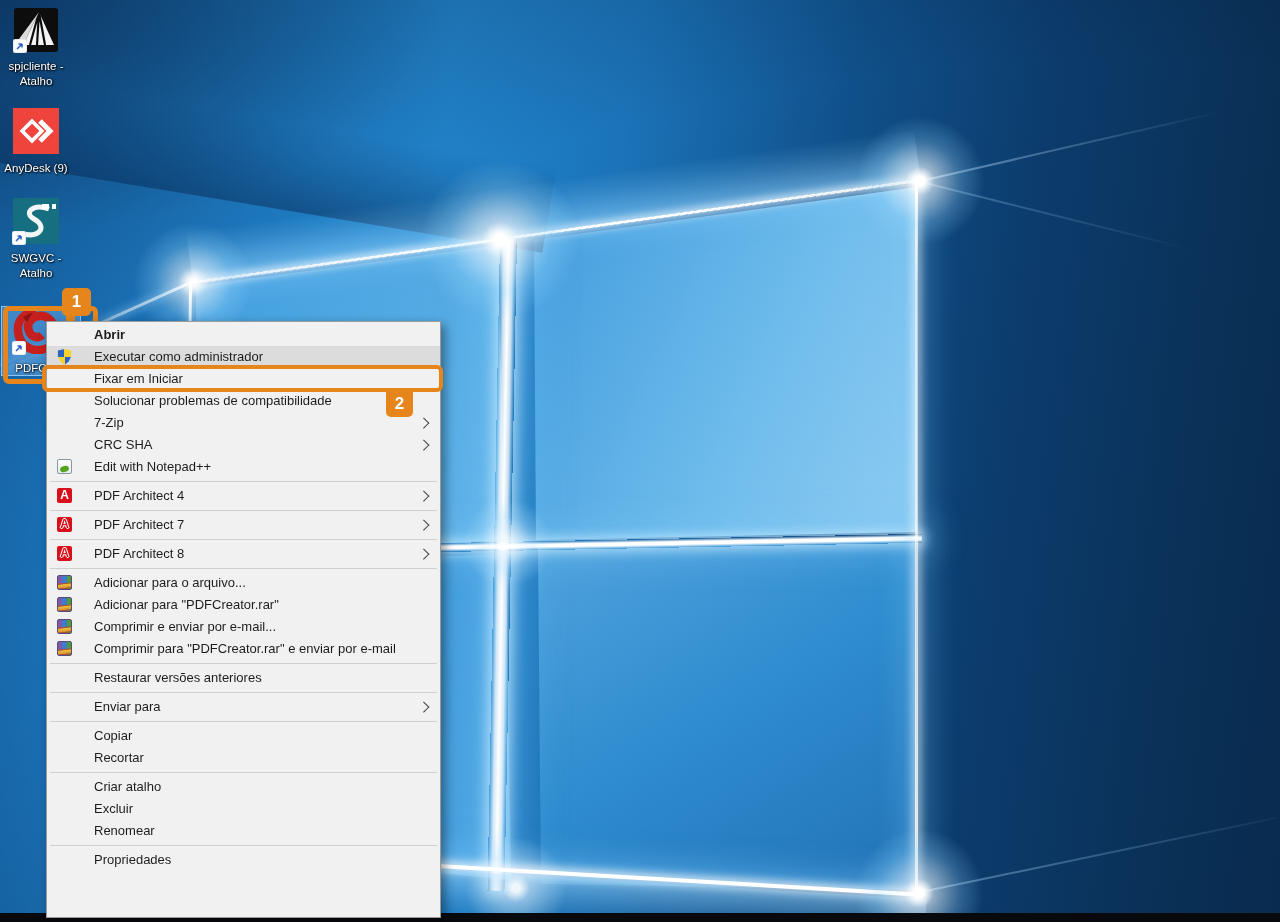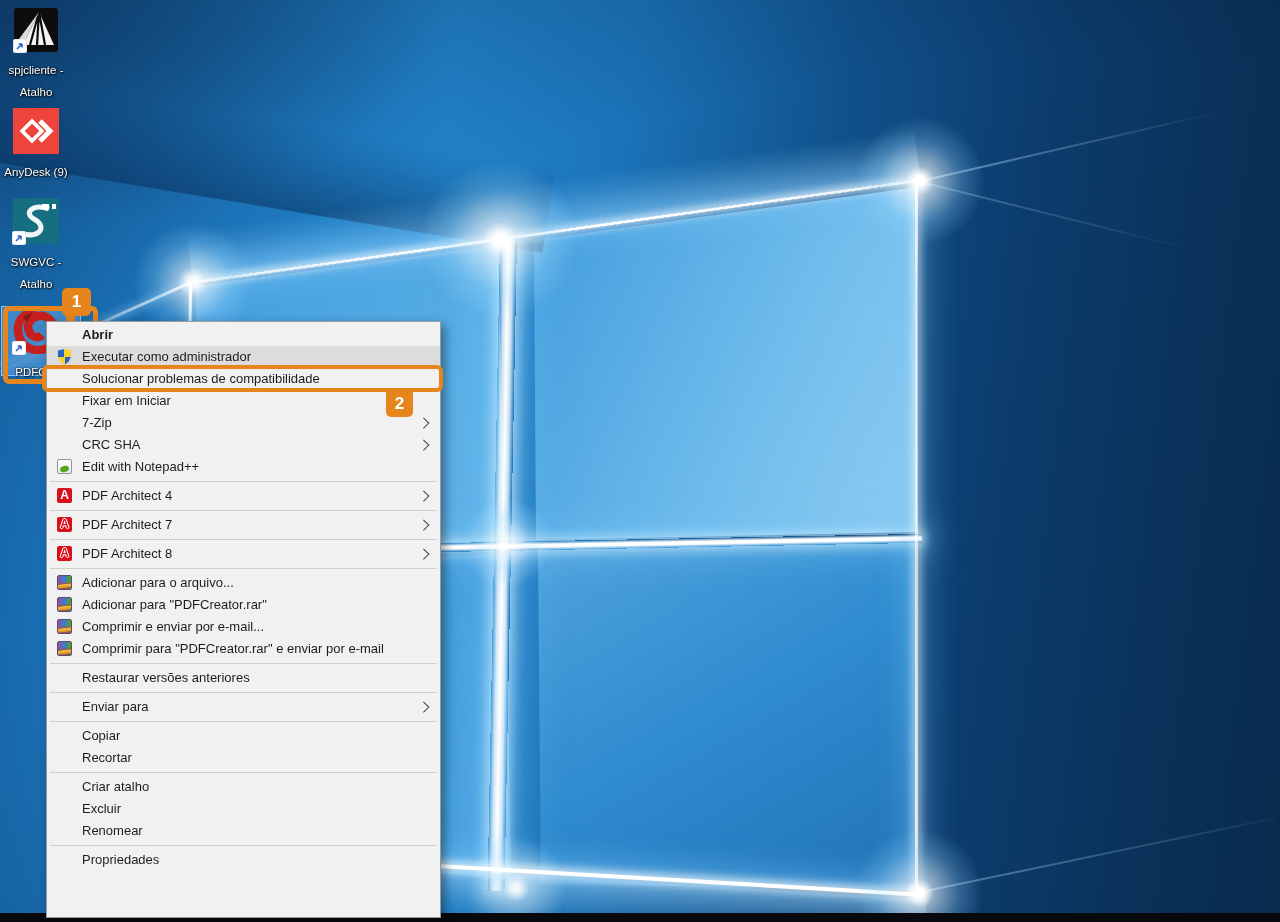--- a/index.html
+++ b/index.html
@@ -64,42 +64,42 @@
   #flare-d{left:461px;top:833px;width:110px;height:110px;
     background:radial-gradient(circle,rgba(255,255,255,.9) 0 5%,rgba(255,255,255,.4) 18%,transparent 65%);}
   #flare-e{left:854px;top:828px;width:130px;height:130px;
     background:radial-gradient(circle,#fff 0 5%,rgba(255,255,255,.5) 16%,rgba(160,220,255,.25) 45%,transparent 70%);}
   #flare-f{left:462px;top:498px;width:90px;height:90px;
     background:radial-gradient(circle,rgba(255,255,255,.7) 0 8%,rgba(190,230,255,.3) 40%,transparent 70%);}
 
   
   .dicon{position:absolute;left:0;width:72px;text-align:center;z-index:5;}
   .dicon svg{display:block;margin:0 auto;}
-  .dicon .dlabel{margin-top:3px;font-size:11.5px;line-height:22px;color:#fff;
+  .dicon .dlabel{margin-top:3px;font-size:11.5px;line-height:15px;color:#fff;
     text-shadow:0 0 2px #000,1px 1px 2px rgba(0,0,0,.95);}
   #sel-pdfcreator{position:absolute;left:1px;top:306px;width:78px;height:68px;
     background:rgba(98,165,228,.55);border:1px solid rgba(160,210,255,.8);z-index:4;}
   .icon-wrap{position:relative;display:inline-block;}
   .sc-badge{position:absolute;left:-1px;bottom:-1px;width:14px;height:14px;}
 
   
   .anno-box{position:absolute;border-style:solid;border-radius:6px;background:transparent;}
   #anno-box-icon{left:3px;top:306px;width:85px;height:68px;border-width:5px;z-index:6;}
   #anno-stub{position:absolute;left:66px;top:311px;width:9px;height:11px;z-index:7;}
   .anno-badge{position:absolute;width:29px;height:28px;border-radius:5px;z-index:7;
     color:#fff;font-size:17px;font-weight:bold;text-align:center;line-height:28px;}
   #anno-badge-1{left:62px;top:288px;}
   #anno-box-exec{left:42px;top:365px;width:393px;height:19px;border-width:4px;z-index:12;}
   #anno-badge-2{left:386px;top:390px;width:27px;height:27px;line-height:27px;border-radius:0 0 5px 5px;z-index:12;}
 
   
   #menu{position:absolute;left:46px;top:321px;width:395px;height:597px;box-sizing:border-box;
     background:#F1F1F1;border:1px solid #9B9B9B;padding:2px 0;z-index:10;
     box-shadow:4px 4px 10px rgba(0,0,0,.4);font-size:13px;color:#1d1d1d;}
-  .mi{position:relative;height:22px;line-height:22px;padding-left:35px;white-space:nowrap;}
+  .mi{position:relative;height:22px;line-height:22px;padding-left:47px;white-space:nowrap;}
   .mi.bold .mi-label{font-weight:bold;}
   .mi.hl{background:#DCDCDC;}
   .msep{border-top:1px solid #D0D0D0;margin:3px 3px;}
   .mi-ico{position:absolute;left:10px;top:3px;width:15px;height:15px;display:none;}
   .mi.has-ico .mi-ico{display:block;}
   .mi-chev{display:none;position:absolute;right:13px;top:7px;width:6.5px;height:6.5px;
     border-top:1.6px solid #3f3f3f;border-right:1.6px solid #3f3f3f;transform:rotate(45deg);}
   .mi.has-chev .mi-chev{display:block;}
   .ico-shield{height:16px;clip-path:polygon(50% 0%,94% 9%,94% 48%,78% 78%,50% 100%,22% 78%,6% 48%,6% 9%);
     background:conic-gradient(#F8D22A 0 25%, #2A63C6 25% 50%, #F8D22A 50% 75%, #2A63C6 75% 100%);}
@@ -226,26 +226,26 @@
       <span class="mi-label">Abrir</span>
       
     </div>
       <div class="mi hl has-ico">
       <span class="mi-ico ico-shield"></span>
       <span class="mi-label">Executar como administrador</span>
       
     </div>
       <div class="mi">
       
+      <span class="mi-label">Fixar em Iniciar</span>
+      
+    </div>
+      <div class="mi">
+      
       <span class="mi-label">Solucionar problemas de compatibilidade</span>
-      
-    </div>
-      <div class="mi">
-      
-      <span class="mi-label">Fixar em Iniciar</span>
       
     </div>
       <div class="mi has-chev">
       
       <span class="mi-label">7-Zip</span>
       <span class="mi-chev"></span>
     </div>
       <div class="mi has-chev">
       
       <span class="mi-label">CRC SHA</span>

